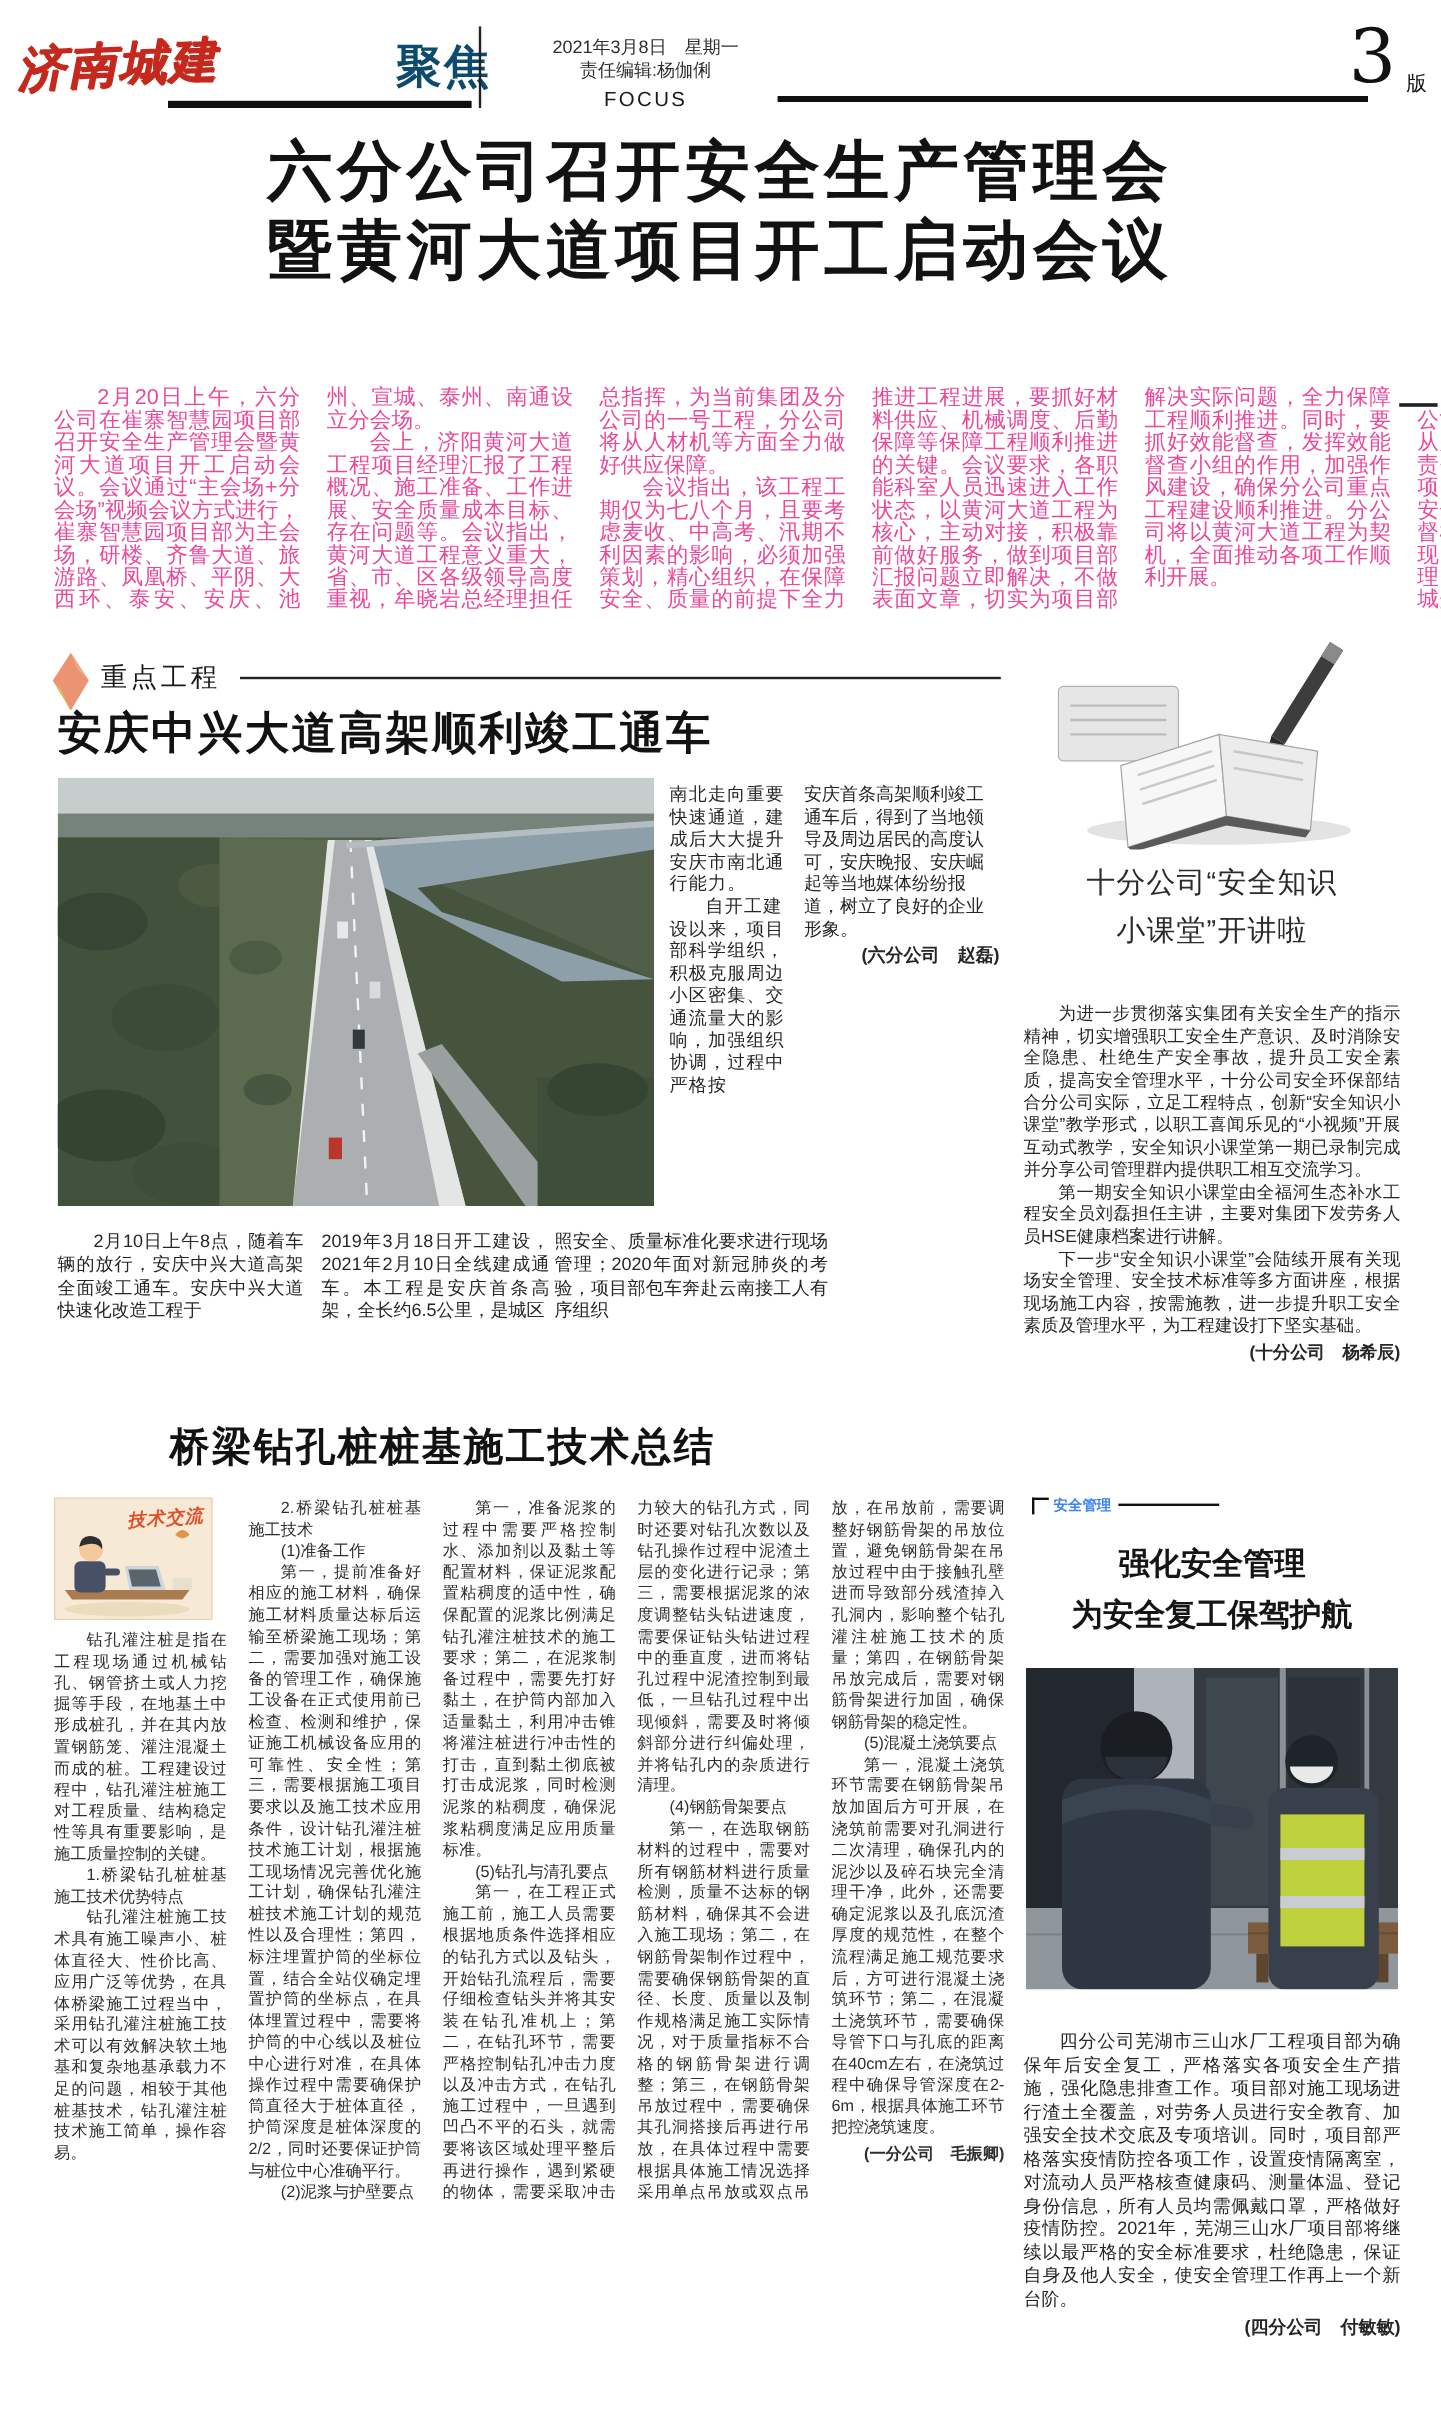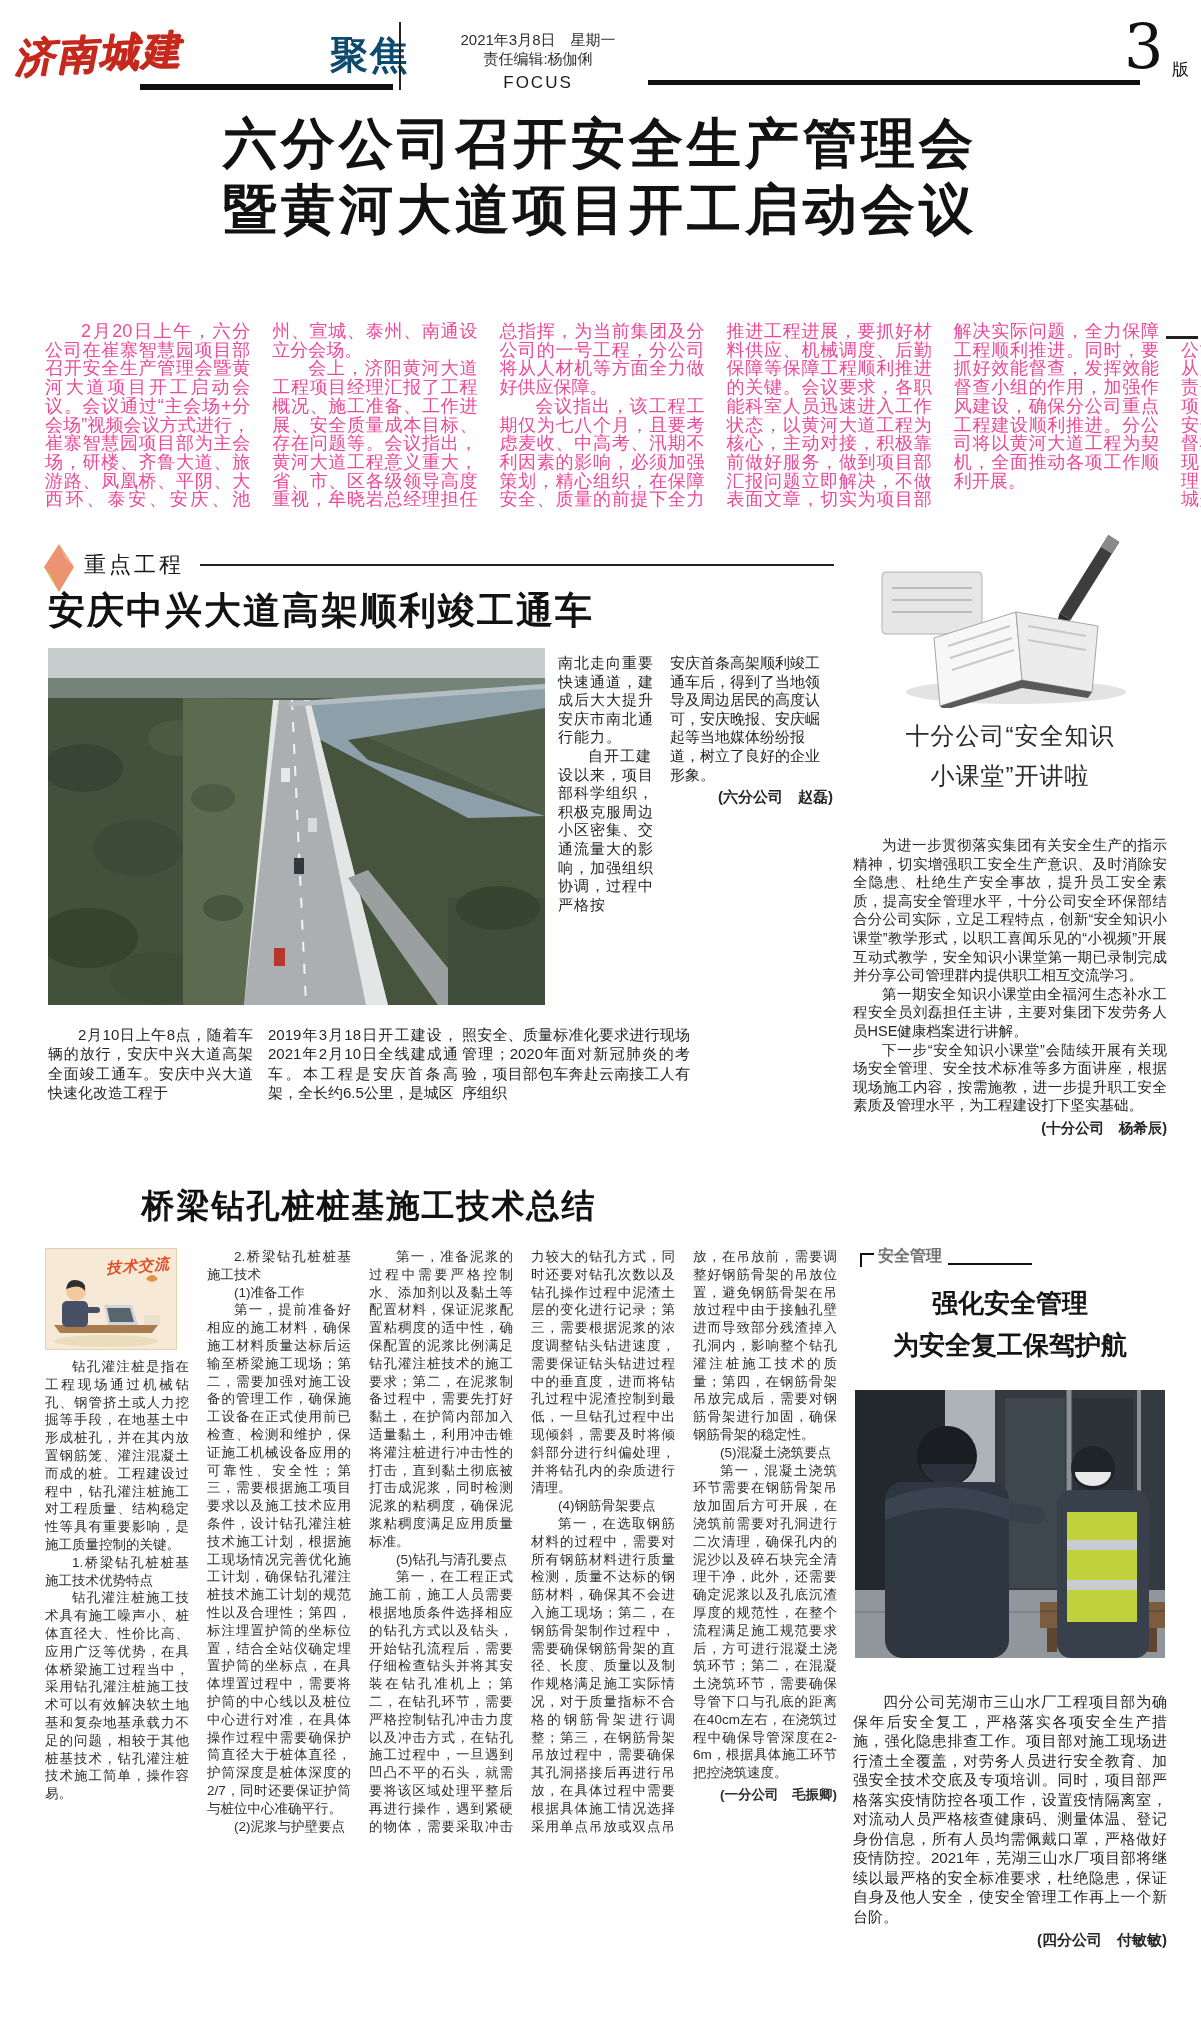--- a/index.html
+++ b/index.html
@@ -39,22 +39,22 @@
   .strip{top:1025px;font-size:15px;line-height:19.4px;text-align:justify;}
   .strip p{margin:0;}
   .s1{left:48px;width:205px;} .s1 p{text-indent:2em;}
   .s2{left:268px;width:190px;} .s3{left:462px;width:228px;}
   
   .bookillo{left:866px;top:530px;width:288px;height:178px;}
   .course-title{left:853px;top:716px;width:314px;text-align:center;font-size:24px;
                 line-height:40px;letter-spacing:1px;color:#2a2a2a;}
   .course-body{left:853px;top:836px;width:314px;font-size:14.5px;line-height:18.6px;text-align:justify;}
   
-  .safety-label{left:860px;top:1246px;font-size:16px;font-weight:bold;color:#737373;
-                display:flex;align-items:flex-end;}
+  .safety-label{left:860px;top:1246px;font-size:12px;font-weight:bold;color:#3b82f6;
+                display:flex;align-items:center;}
   .safety-label .corner{display:inline-block;width:12px;height:12px;border-left:2px solid #111;
                 border-top:2px solid #111;margin-right:4px;}
   .safety-label .tail{display:inline-block;width:84px;border-bottom:2px solid #111;margin-left:6px;margin-bottom:2px;}
   .safety-title{left:853px;top:1282px;width:314px;text-align:center;font-size:26px;
                 font-weight:bold;line-height:42px;color:#151515;}
   .photo2{left:855px;top:1390px;width:310px;height:268px;overflow:hidden;}
   .safety-body{left:853px;top:1692px;width:314px;font-size:15px;line-height:19.5px;text-align:justify;}
   
   .bridge-title{left:45px;top:1184px;width:648px;text-align:center;font-size:33px;
                 font-weight:bold;letter-spacing:2px;color:#121212;}
@@ -212,21 +212,21 @@
       <path d="M100 30 q6 -8 12 0 q-6 6 -12 0" fill="#e2934b"></path>
     </svg>
     <div class="cartoon-label">技术交流</div>
   </div>
   <div class="body-text">
       <p>钻孔灌注桩是指在工程现场通过机械钻孔、钢管挤土或人力挖掘等手段，在地基土中形成桩孔，并在其内放置钢筋笼、灌注混凝土而成的桩。工程建设过程中，钻孔灌注桩施工对工程质量、结构稳定性等具有重要影响，是施工质量控制的关键。</p>
       <p>1.桥梁钻孔桩桩基施工技术优势特点</p>
       <p>钻孔灌注桩施工技术具有施工噪声小、桩体直径大、性价比高、应用广泛等优势，在具体桥梁施工过程当中，采用钻孔灌注桩施工技术可以有效解决软土地基和复杂地基承载力不足的问题，相较于其他桩基技术，钻孔灌注桩技术施工简单，操作容易。</p>
       <p>2.桥梁钻孔桩桩基施工技术</p>
       <p>(1)准备工作</p>
-      <p>第一，提前准备好相应的施工材料，确保施工材料质量达标后运输至桥梁施工现场；第二，需要加强对施工设备的管理工作，确保施工设备在正式使用前已检查、检测和维护，保证施工机械设备应用的可靠性、安全性；第三，需要根据施工项目要求以及施工技术应用条件，设计钻孔灌注桩技术施工计划，根据施工现场情况完善优化施工计划，确保钻孔灌注桩技术施工计划的规范性以及合理性；第四，标注埋置护筒的坐标位置，结合全站仪确定埋置护筒的坐标点，在具体埋置过程中，需要将护筒的中心线以及桩位中心进行对准，在具体操作过程中需要确保护筒直径大于桩体直径，护筒深度是桩体深度的2/7，同时还要保证护筒与桩位中心准确平行。</p>
+      <p>第一，提前准备好相应的施工材料，确保施工材料质量达标后运输至桥梁施工现场；第二，需要加强对施工设备的管理工作，确保施工设备在正式使用前已检查、检测和维护，保证施工机械设备应用的可靠性、安全性；第三，需要根据施工项目要求以及施工技术应用条件，设计钻孔灌注桩技术施工计划，根据施工现场情况完善优化施工计划，确保钻孔灌注桩技术施工计划的规范性以及合理性；第四，标注埋置护筒的坐标位置，结合全站仪确定埋置护筒的坐标点，在具体埋置过程中，需要将护筒的中心线以及桩位中心进行对准，在具体操作过程中需要确保护筒直径大于桩体直径，护筒深度是桩体深度的2/2，同时还要保证护筒与桩位中心准确平行。</p>
       <p>(2)泥浆与护壁要点</p>
       <p>第一，准备泥浆的过程中需要严格控制水、添加剂以及黏土等配置材料，保证泥浆配置粘稠度的适中性，确保配置的泥浆比例满足钻孔灌注桩技术的施工要求；第二，在泥浆制备过程中，需要先打好黏土，在护筒内部加入适量黏土，利用冲击锥将灌注桩进行冲击性的打击，直到黏土彻底被打击成泥浆，同时检测泥浆的粘稠度，确保泥浆粘稠度满足应用质量标准。</p>
       <p>(5)钻孔与清孔要点</p>
       <p>第一，在工程正式施工前，施工人员需要根据地质条件选择相应的钻孔方式以及钻头，开始钻孔流程后，需要仔细检查钻头并将其安装在钻孔准机上；第二，在钻孔环节，需要严格控制钻孔冲击力度以及冲击方式，在钻孔施工过程中，一旦遇到凹凸不平的石头，就需要将该区域处理平整后再进行操作，遇到紧硬的物体，需要采取冲击力较大的钻孔方式，同时还要对钻孔次数以及钻孔操作过程中泥渣土层的变化进行记录；第三，需要根据泥浆的浓度调整钻头钻进速度，需要保证钻头钻进过程中的垂直度，进而将钻孔过程中泥渣控制到最低，一旦钻孔过程中出现倾斜，需要及时将倾斜部分进行纠偏处理，并将钻孔内的杂质进行清理。</p>
       <p>(4)钢筋骨架要点</p>
       <p>第一，在选取钢筋材料的过程中，需要对所有钢筋材料进行质量检测，质量不达标的钢筋材料，确保其不会进入施工现场；第二，在钢筋骨架制作过程中，需要确保钢筋骨架的直径、长度、质量以及制作规格满足施工实际情况，对于质量指标不合格的钢筋骨架进行调整；第三，在钢筋骨架吊放过程中，需要确保其孔洞搭接后再进行吊放，在具体过程中需要根据具体施工情况选择采用单点吊放或双点吊放，在吊放前，需要调整好钢筋骨架的吊放位置，避免钢筋骨架在吊放过程中由于接触孔壁进而导致部分残渣掉入孔洞内，影响整个钻孔灌注桩施工技术的质量；第四，在钢筋骨架吊放完成后，需要对钢筋骨架进行加固，确保钢筋骨架的稳定性。</p>
       <p>(5)混凝土浇筑要点</p>
       <p>第一，混凝土浇筑环节需要在钢筋骨架吊放加固后方可开展，在浇筑前需要对孔洞进行二次清理，确保孔内的泥沙以及碎石块完全清理干净，此外，还需要确定泥浆以及孔底沉渣厚度的规范性，在整个流程满足施工规范要求后，方可进行混凝土浇筑环节；第二，在混凝土浇筑环节，需要确保导管下口与孔底的距离在40cm左右，在浇筑过程中确保导管深度在2-6m，根据具体施工环节把控浇筑速度。</p>
     </div>
   <div class="byline">(一分公司　毛振卿)</div>

